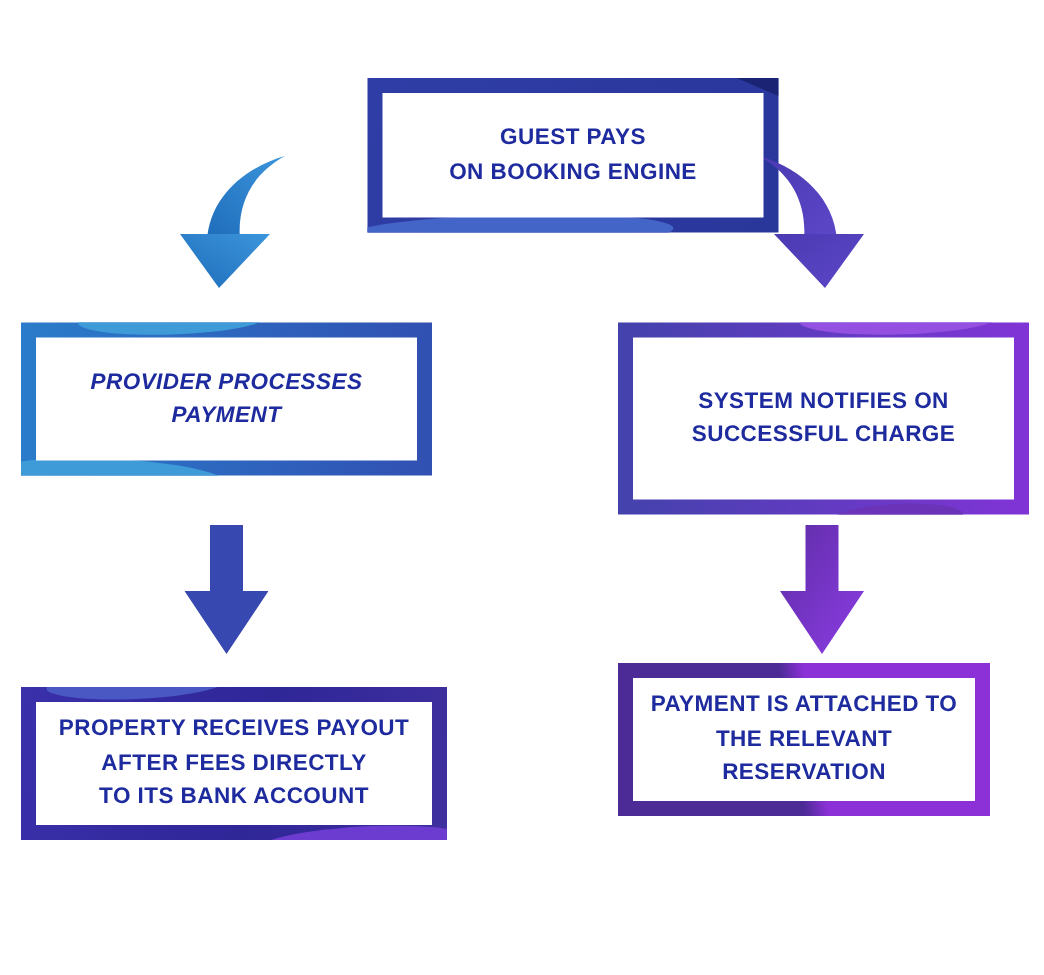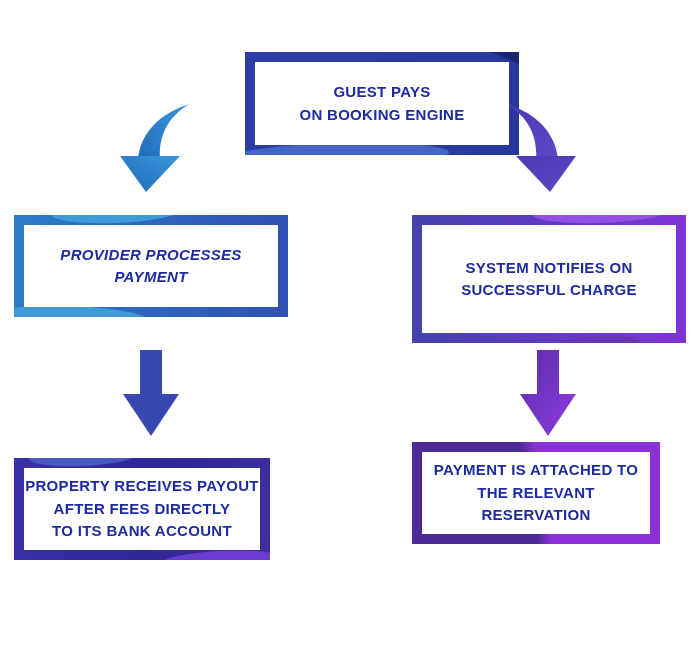--- a/index.html
+++ b/index.html
@@ -41,21 +41,21 @@
 
   
   .fbox.b-midright { left:412px; top:215px; width:274px; height:128px;
     background:linear-gradient(90deg, var(--box_midright_border_from,#4342ac), var(--box_midright_border_to,#8134d6)); }
   .b-midright .sw-top { left:44%; right:8%; top:-12px; height:20px;
     background:#9450e0; transform:rotate(-1.5deg); }
   .b-midright .sw-bottom { left:52%; width:32%; bottom:-11px; height:18px;
     background:#6a33b8; transform:rotate(-3deg); }
 
   
-  .fbox.b-botleft { left:14px; top:458px; width:256px; height:102px;
+  .fbox.b-botleft { left:14px; top:458px; width:284px; height:102px;
     background:linear-gradient(105deg, #3a30aa 0%, var(--box_bottomleft_border,#2f2698) 55%, #40309f 100%); }
   .b-botleft .sw-tl { left:6%; width:42%; top:-11px; height:19px;
     background:#4a58c4; transform:rotate(-2.5deg); }
   .b-botleft .sw-br { right:-12px; width:48%; bottom:-12px; height:21px;
     background:var(--box_bottomleft_swoosh,#6c3bd0); transform:rotate(-3deg); }
 
   
   .fbox.b-botright { left:412px; top:442px; width:248px; height:102px;
     background:linear-gradient(80deg,
       var(--box_bottomright_border_from,#4d2b97) 0%,

